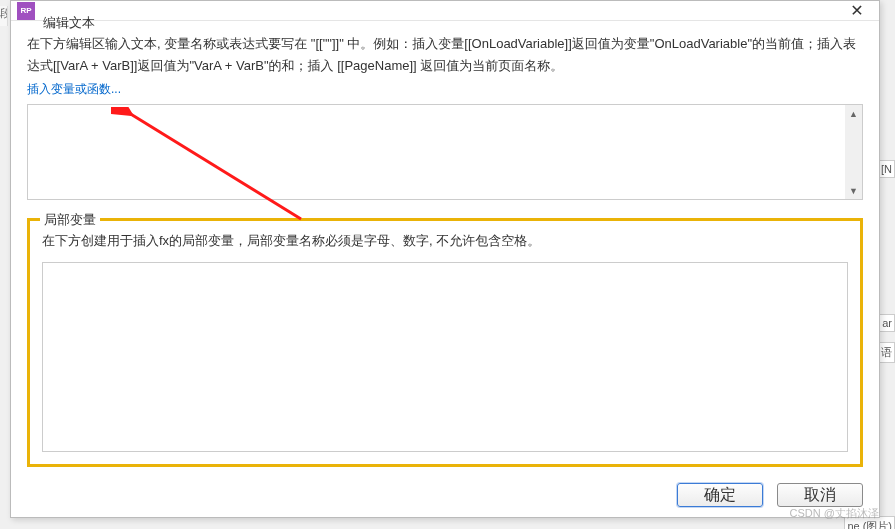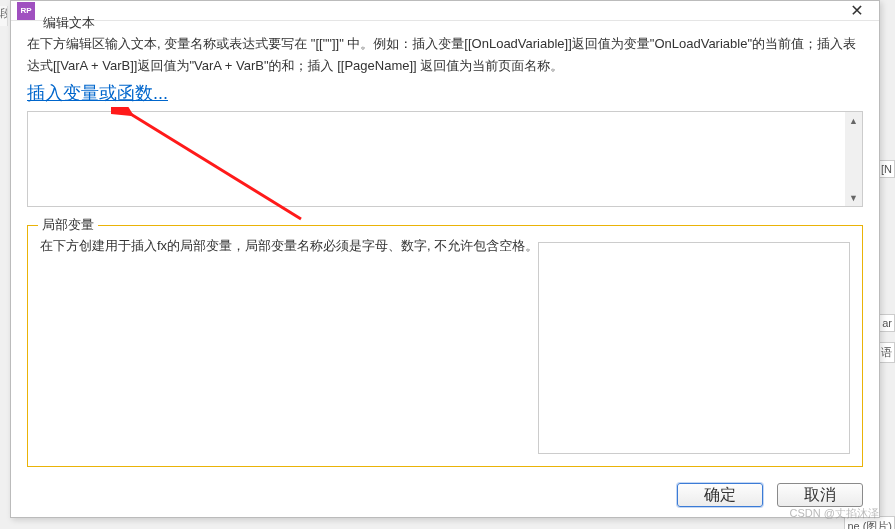--- a/index.html
+++ b/index.html
@@ -67,23 +67,22 @@
       flex-direction: column;
       overflow: hidden;
     }
     .desc {
       color: #333;
       line-height: 1.7;
       margin-bottom: 4px;
     }
     .link {
       color: #0066cc;
-      text-decoration: underline;
-      cursor: pointer;
-      font-size: 18px;
+      cursor: pointer;
+      font-size: 12px;
     }
     .link-row { margin-bottom: 6px; }
     .textarea-wrap {
       border: 1px solid #ccc;
       height: 96px;
       position: relative;
       background: #fff;
     }
     .fake-scroll {
       position: absolute;
@@ -102,26 +101,26 @@
       height: 17px;
       display: flex;
       align-items: center;
       justify-content: center;
       font-size: 9px;
       color: #666;
       cursor: pointer;
     }
     .fieldset {
       margin-top: 18px;
-      border: 1px solid #eab308;
+      border: 3px solid #eab308;
       padding: 10px 12px 12px 12px;
       position: relative;
       flex: 1;
       display: flex;
-      flex-direction: row;
+      flex-direction: column;
     }
     .legend {
       position: absolute;
       top: -10px;
       left: 10px;
       background: #fff;
       padding: 0 4px;
       font-size: 13px;
       color: #333;
     }

